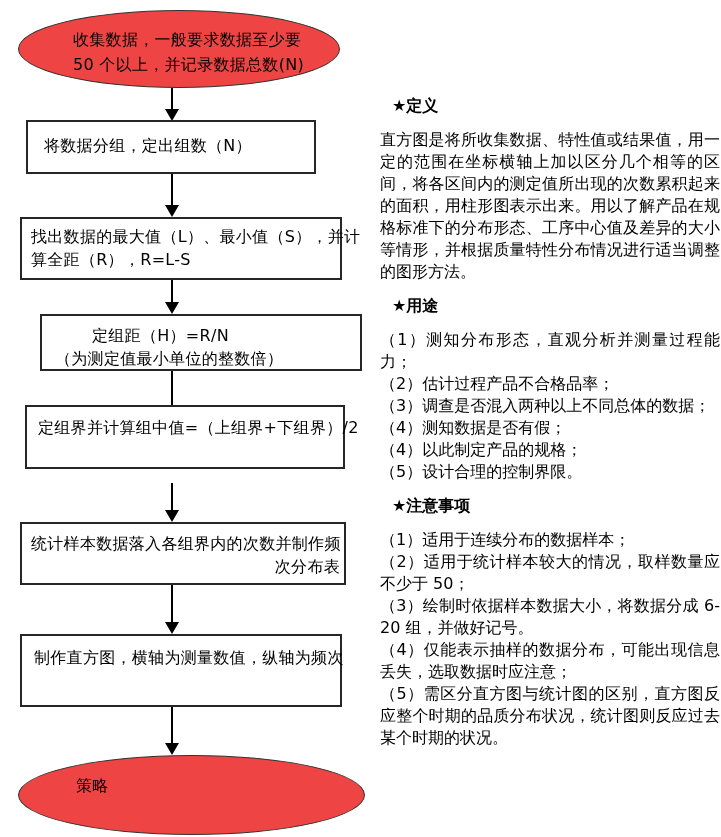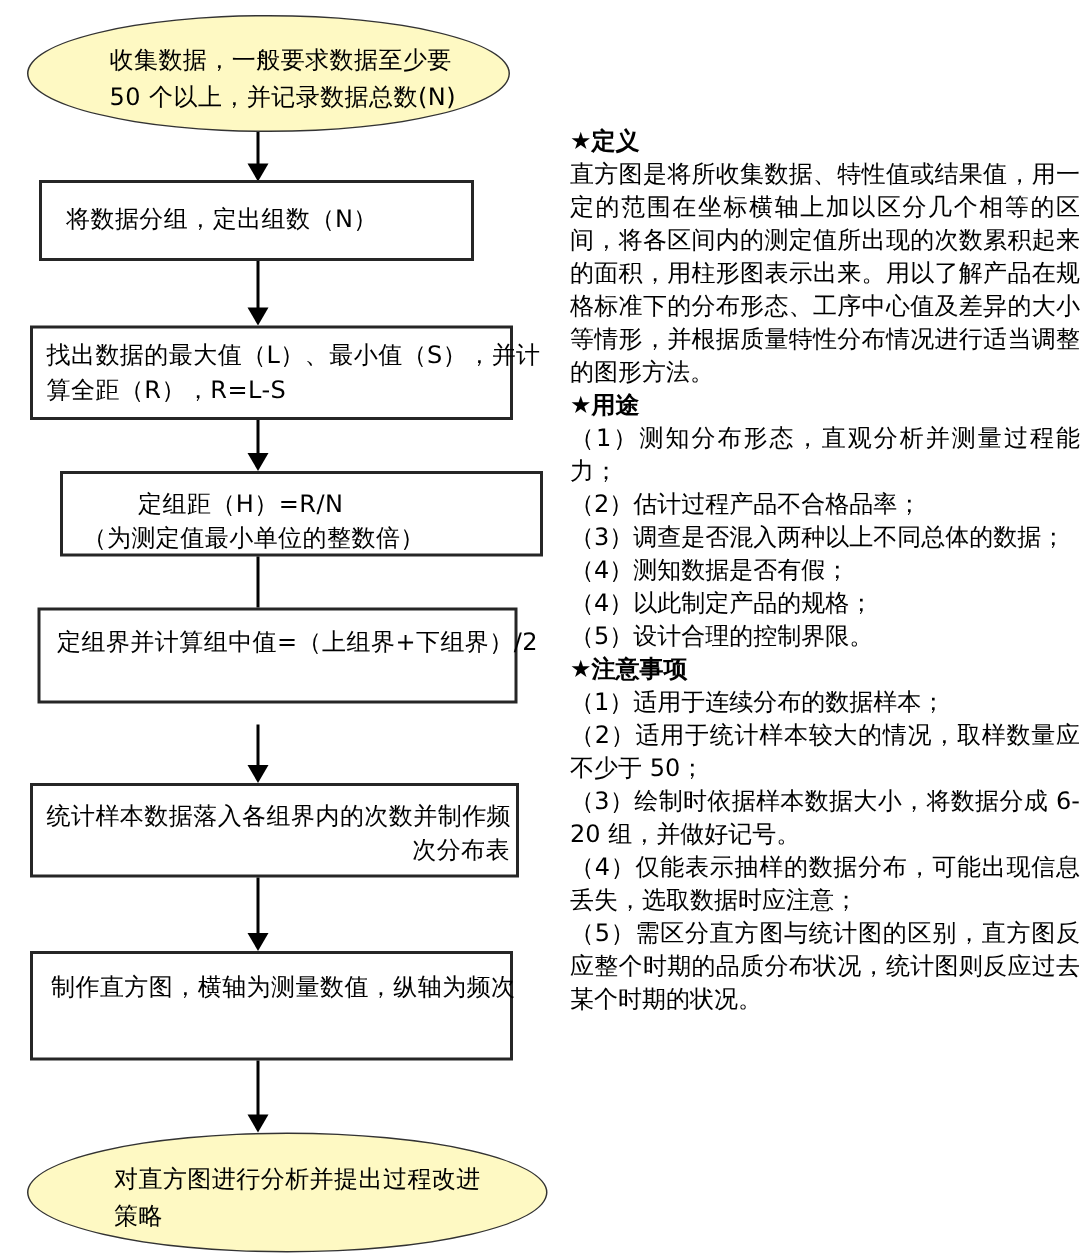--- a/index.html
+++ b/index.html
@@ -7,31 +7,31 @@
     position:relative;
     width:721px;height:837px;
     background:#ffffff;
     font-family:"DejaVu Sans","Liberation Sans",sans-serif;
     color:#000000;
     overflow:hidden;
   }
   
   .node{position:absolute;box-sizing:border-box;font-size:16px;letter-spacing:0.3px;}
   .rect{border:2px solid #262626;background:#ffffff;}
-  .ellipse{border:1.5px solid #333333;border-radius:50%;background:#fef9c3;}
+  .ellipse{border:1.5px solid #333333;border-radius:50%;background:#ef4444;}
   .nline{white-space:nowrap;line-height:23px;}
   .ellipse .nline{line-height:25px;}
   
   .arrow{position:absolute;width:16px;}
   .arrow .shaft{position:absolute;left:7px;top:0;bottom:9px;width:2px;background:#000;}
   .arrow .head{position:absolute;left:1px;bottom:0;width:0;height:0;
     border-left:7px solid transparent;border-right:7px solid transparent;border-top:12px solid #000;}
   
   .sidebar{position:absolute;left:380px;top:83px;width:340px;font-size:16px;line-height:22px;}
-  .sidebar .h{font-weight:bold;line-height:22px;margin:0;}
+  .sidebar .h{font-weight:bold;line-height:22px;margin:12px;}
   .sidebar .p{margin:0;text-align:justify;}
 </style>
 </head>
 <body>
 
 <div class="canvas">
 
   <div class="node ellipse" style="left:18px;top:10px;width:322px;height:78px;padding:16px 0 0 54px;">
     <div class="nline">收集数据，一般要求数据至少要</div>
     <div class="nline">50 个以上，并记录数据总数(N)</div>
@@ -93,21 +93,20 @@
   <div class="node rect" style="left:20px;top:634px;width:322px;height:73px;padding:10px 4px 0 12px;">
     <div class="nline">制作直方图，横轴为测量数值，纵轴为频次</div>
   </div>
 
   <div class="arrow" style="left:164px;top:707px;height:48px;">
     <i class="shaft"></i>
     <i class="head"></i>
   </div>
 
   <div class="node ellipse" style="left:18px;top:755px;width:347px;height:80px;padding:17px 0 0 57px;">
-    <div class="nline">对直方图进行分析并提出过程改进</div>
     <div class="nline">策略</div>
   </div>
 
   <div class="sidebar">
     <div class="h">★定义</div>
     <div class="p">直方图是将所收集数据、特性值或结果值，用一定的范围在坐标横轴上加以区分几个相等的区间，将各区间内的测定值所出现的次数累积起来的面积，用柱形图表示出来。用以了解产品在规格标准下的分布形态、工序中心值及差异的大小等情形，并根据质量特性分布情况进行适当调整的图形方法。</div>
 
     <div class="h">★用途</div>
     <div class="p">（1）测知分布形态，直观分析并测量过程能力；</div>
     <div class="p">（2）估计过程产品不合格品率；</div>

